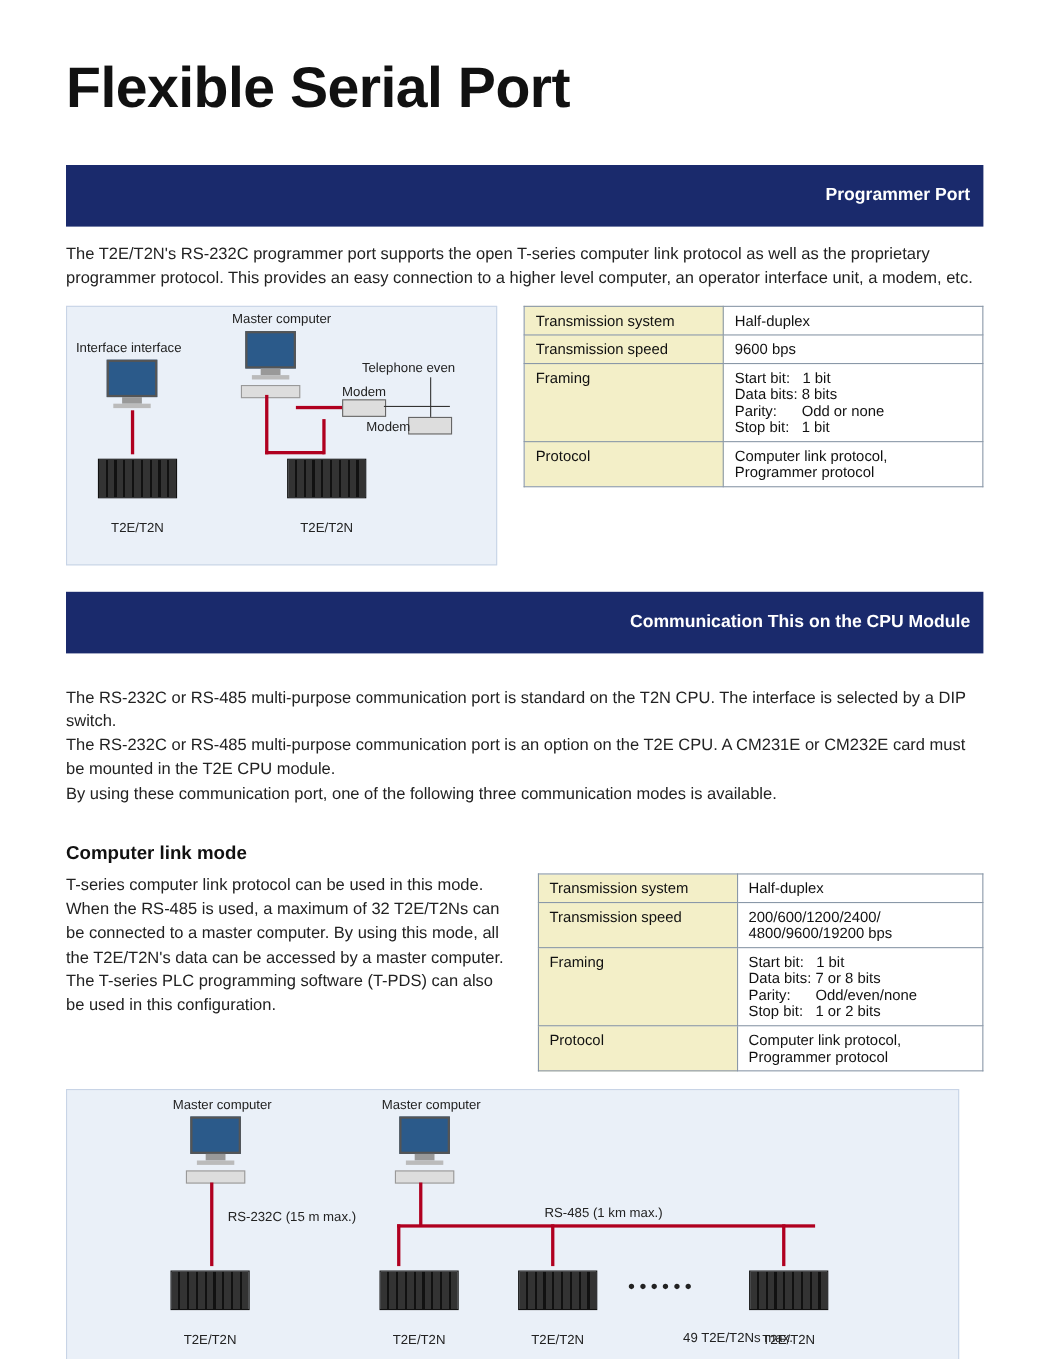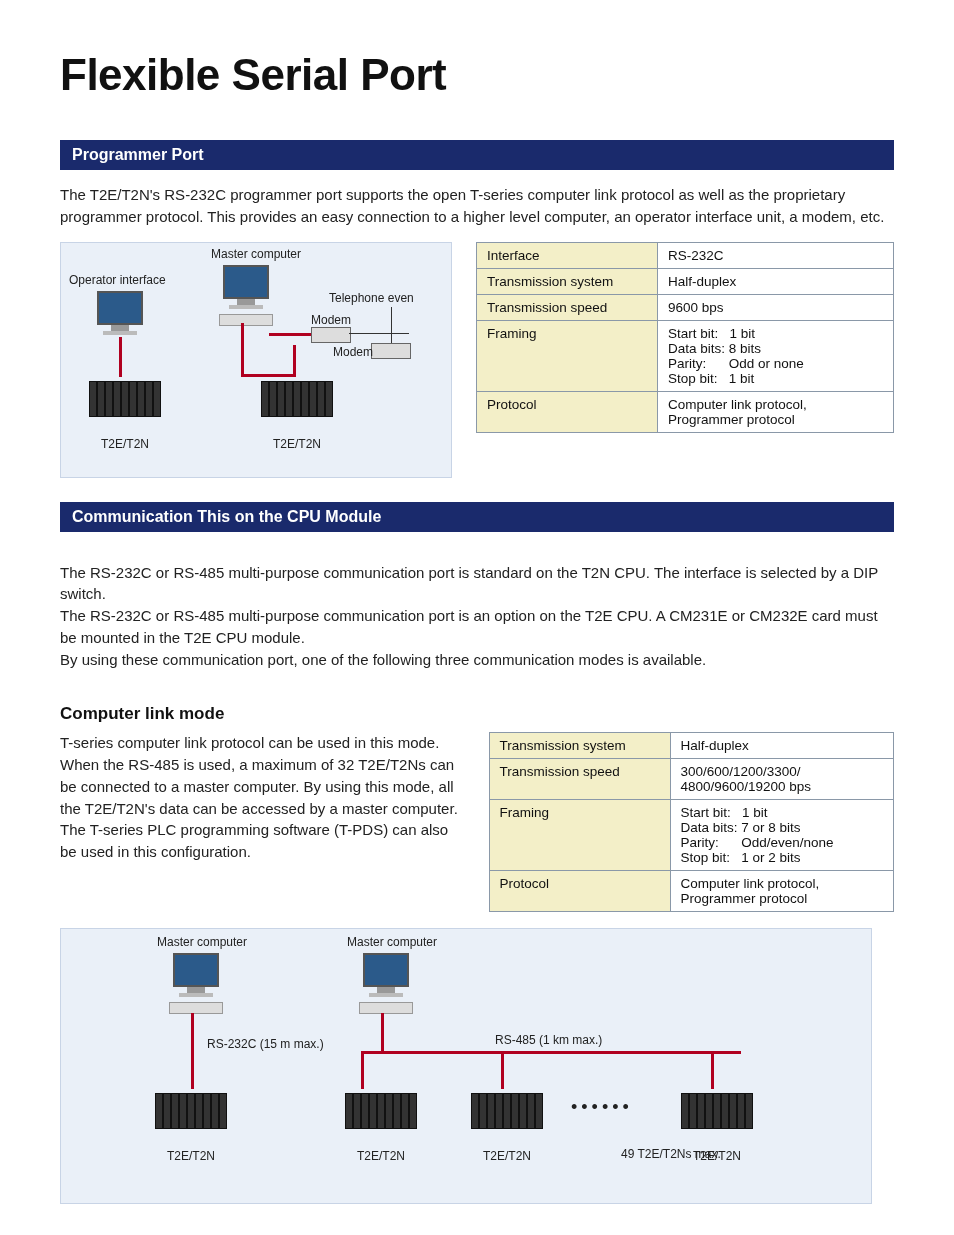--- a/index.html
+++ b/index.html
@@ -4,32 +4,33 @@
 <style>
   body {
     margin: 0;
     padding: 50px 60px 40px 60px;
     font-family: Arial, Helvetica, sans-serif;
     background: #fff;
     color: #111;
     width: 834px;
   }
   h1 {
-    font-size: 44px;
+    font-size: 52px;
     font-weight: 900;
     margin: 0 0 40px 0;
     letter-spacing: -0.5px;
   }
   .bar {
     background: #1a2a6c;
     color: #fff;
     font-weight: bold;
     font-size: 16px;
-    padding: 6px 12px;
+    padding: 19px 12px;
     margin: 24px 0 14px 0;
+    text-align: right;
   }
   p.body {
     font-size: 15px;
     line-height: 1.45;
     margin: 8px 0 14px 0;
     color: #222;
   }
   h3.sub {
     font-size: 17px;
     font-weight: bold;
@@ -116,21 +117,21 @@
 <h1>Flexible Serial Port</h1>
 
 <div class="bar">Programmer Port</div>
 
 <p class="body">The T2E/T2N's RS-232C programmer port supports the open T-series computer link protocol as well as the proprietary programmer protocol. This provides an easy connection to a higher level computer, an operator interface unit, a modem, etc.</p>
 
 <div class="row">
 
   <div class="diagram-box diag1">
     <div class="label-sm" style="position:absolute;left:150px;top:4px;">Master computer</div>
-    <div class="label-sm" style="position:absolute;left:8px;top:30px;">Operator interface</div>
+    <div class="label-sm" style="position:absolute;left:8px;top:30px;">Interface interface</div>
     <div class="label-sm" style="position:absolute;left:268px;top:48px;">Telephone even</div>
 
     <div class="node" style="left:36px;top:48px;">
       <div class="monitor"><div class="screen"></div><div class="stand"></div><div class="base"></div></div>
     </div>
 
     <div class="node" style="left:158px;top:22px;">
       <div class="monitor"><div class="screen"></div><div class="stand"></div><div class="base"></div></div>
       <div class="kbd"></div>
     </div>
@@ -157,24 +158,20 @@
     <div class="wire-v" style="left:180px;top:80px;height:54px;"></div>
     <div class="wire-h" style="left:180px;top:131px;width:54px;"></div>
     <div class="wire-v" style="left:232px;top:102px;height:32px;"></div>
     <div class="wire-h" style="left:208px;top:90px;width:42px;"></div>
     <div class="thinline" style="left:288px;top:90px;width:60px;"></div>
     <div class="thinline" style="left:330px;top:64px;width:1px;height:36px;background:#333;"></div>
   </div>
 
   <table class="spec">
     <tbody>
-        <tr>
-          <td>Interface</td>
-          <td>RS-232C</td>
-        </tr>
     <tr>
           <td>Transmission system</td>
           <td>Half-duplex</td>
         </tr>
     <tr>
           <td>Transmission speed</td>
           <td>9600 bps</td>
         </tr>
     <tr>
           <td>Framing</td>
@@ -205,21 +202,21 @@
 The T-series PLC programming software (T-PDS) can also be used in this configuration.</p>
 
   <table class="spec" style="flex:1;">
     <tbody>
         <tr>
           <td>Transmission system</td>
           <td>Half-duplex</td>
         </tr>
     <tr>
           <td>Transmission speed</td>
-          <td style="white-space:pre-line;">300/600/1200/3300/
+          <td style="white-space:pre-line;">200/600/1200/2400/
 4800/9600/19200 bps</td>
         </tr>
     <tr>
           <td>Framing</td>
           <td style="white-space:pre;">Start bit:   1 bit
 Data bits: 7 or 8 bits
 Parity:      Odd/even/none
 Stop bit:   1 or 2 bits</td>
         </tr>
     <tr>

